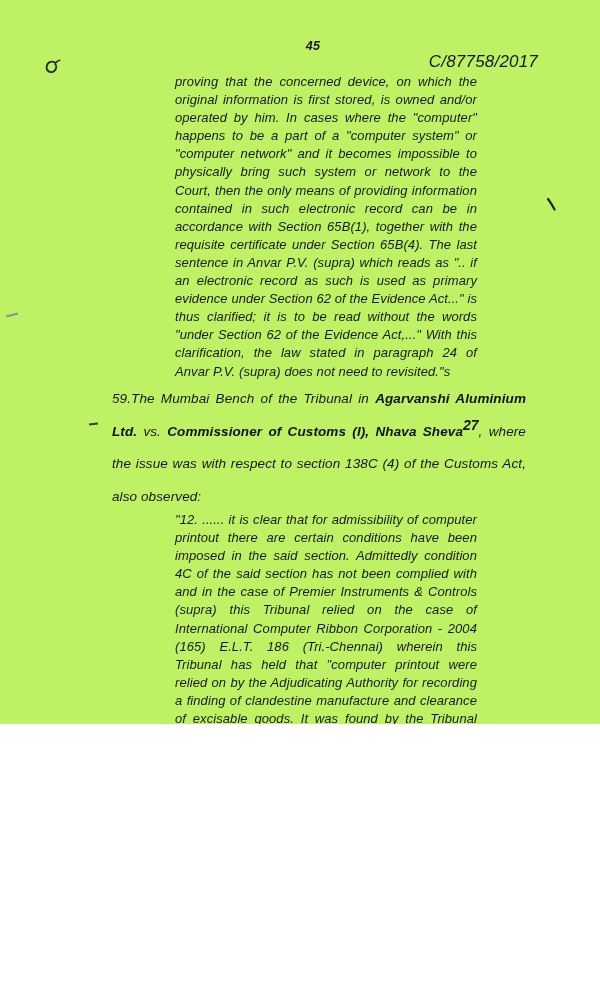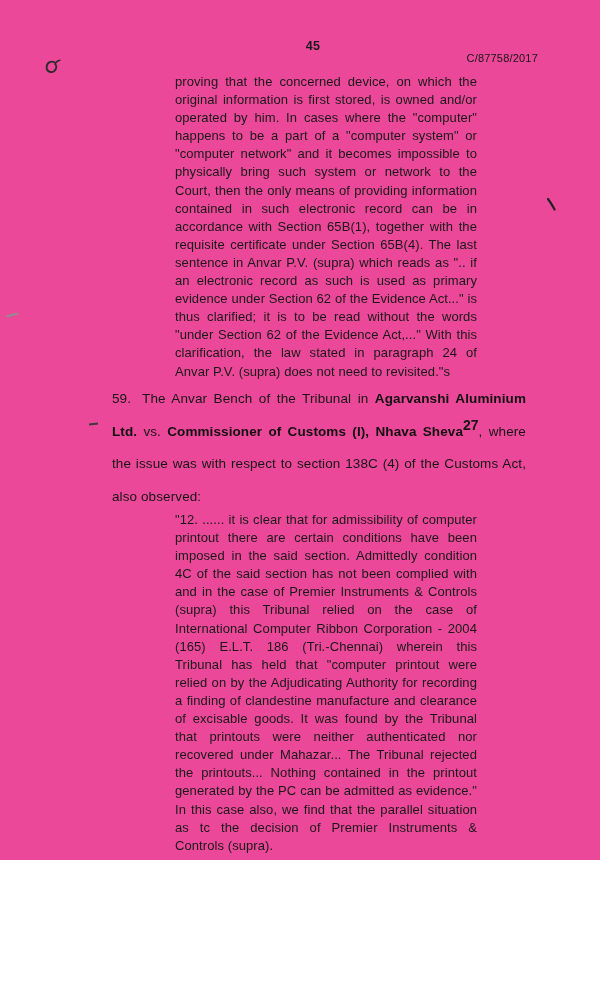--- a/index.html
+++ b/index.html
@@ -1,38 +1,39 @@
 <!DOCTYPE html>
 <html><head>
 <meta charset="utf-8">
 <style>
   * { margin: 0; padding: 0; box-sizing: border-box; }
   html, body { background: #ffffff; }
   .page {
     position: relative;
     width: 600px;
-    height: 860px;
-    background: #ec4899;
+    height: 724px;
+    background: #bef264;
     overflow: hidden;
     font-family: "Liberation Sans", "DejaVu Sans", sans-serif;
     color: #1c1c1c;
+    font-style: italic;
   }
   .page-number {
     position: absolute;
     top: 39px; left: 13px; width: 600px;
     text-align: center;
     font-size: 12.5px;
     font-weight: 700;
     letter-spacing: 0.3px;
     color: #1a1a1a;
   }
   .case-number {
     position: absolute;
     top: 52px; right: 62px;
-    font-size: 11px;
+    font-size: 17px;
     font-weight: 400;
     letter-spacing: 0.2px;
     color: #161616;
   }
   .quote {
     position: absolute;
     left: 175px;
     width: 302px;
     text-align: justify;
     font-size: 13px;
@@ -45,21 +46,21 @@
   .para59 {
     position: absolute;
     left: 112px; top: 383px;
     width: 414px;
     text-align: justify;
     font-size: 13.5px;
     line-height: 32.6px;
     letter-spacing: 0.1px;
     color: #161616;
   }
-  .pnum { margin-right: 11px; }
+  .pnum { }
   .b { font-weight: 700; color: #111; }
   sup.fnref {
     font-size: 14px;
     font-weight: 700;
     line-height: 0;
     vertical-align: 6px;
     letter-spacing: 0;
   }
   .fn-rule {
     position: absolute;
@@ -108,21 +109,21 @@
   <div class="case-number">C/87758/2017</div>
 
   <div class="quote quote1">proving that the concerned device, on which the original information is first stored, is owned and/or operated by him. In cases where the "computer" happens to be a part of a "computer system" or "computer network" and it becomes impossible to physically bring such system or network to the Court, then the only means of providing information contained in such electronic record can be in accordance with Section 65B(1), together with the requisite certificate under Section 65B(4). The last sentence in Anvar P.V. (supra) which reads as ".. if an electronic record as such is used as primary evidence under Section 62 of the Evidence Act..." is thus clarified; it is to be read without the words "under Section 62 of the Evidence Act,..." With this clarification, the law stated in paragraph 24 of Anvar P.V. (supra) does not need to revisited."s</div>
 
   <svg class="tick-right" width="11" height="15" viewBox="0 0 11 15">
     <path d="M2 2 C 4.4 5, 6.5 8.6, 8.6 12.6" stroke="#222222" stroke-width="2.2" fill="none" stroke-linecap="round"></path>
   </svg>
 
   <div class="margin-dash"></div>
 
-  <div class="para59"><span class="pnum">59.</span><span>The Anvar Bench of the Tribunal in </span><span class="b">Agarvanshi Aluminium Ltd.</span><span> vs. </span><span class="b">Commissioner of Customs (I), Nhava Sheva</span><sup class="fnref">27</sup><span>, where the issue was with respect to section 138C (4) of the Customs Act, also observed:</span></div>
+  <div class="para59"><span class="pnum">59.</span><span>The Mumbai Bench of the Tribunal in </span><span class="b">Agarvanshi Aluminium Ltd.</span><span> vs. </span><span class="b">Commissioner of Customs (I), Nhava Sheva</span><sup class="fnref">27</sup><span>, where the issue was with respect to section 138C (4) of the Customs Act, also observed:</span></div>
 
   <div class="ltd-dash"></div>
 
   <div class="quote quote2">"12. ...... it is clear that for admissibility of computer printout there are certain conditions have been imposed in the said section. Admittedly condition 4C of the said section has not been complied with and in the case of Premier Instruments &amp; Controls (supra) this Tribunal relied on the case of International Computer Ribbon Corporation - 2004 (165) E.L.T. 186 (Tri.-Chennai) wherein this Tribunal has held that "computer printout were relied on by the Adjudicating Authority for recording a finding of clandestine manufacture and clearance of excisable goods. It was found by the Tribunal that printouts were neither authenticated nor recovered under Mahazar... The Tribunal rejected the printouts... Nothing contained in the printout generated by the PC can be admitted as evidence." In this case also, we find that the parallel situation as tc the decision of Premier Instruments &amp; Controls (supra).</div>
 
   <div class="fn-rule"></div>
 
   <div class="footnote"><span class="fn-num">27.</span><span>2014 (299) E.L.T. 83 (Tri.-Mum)</span></div>
 
 </div>

